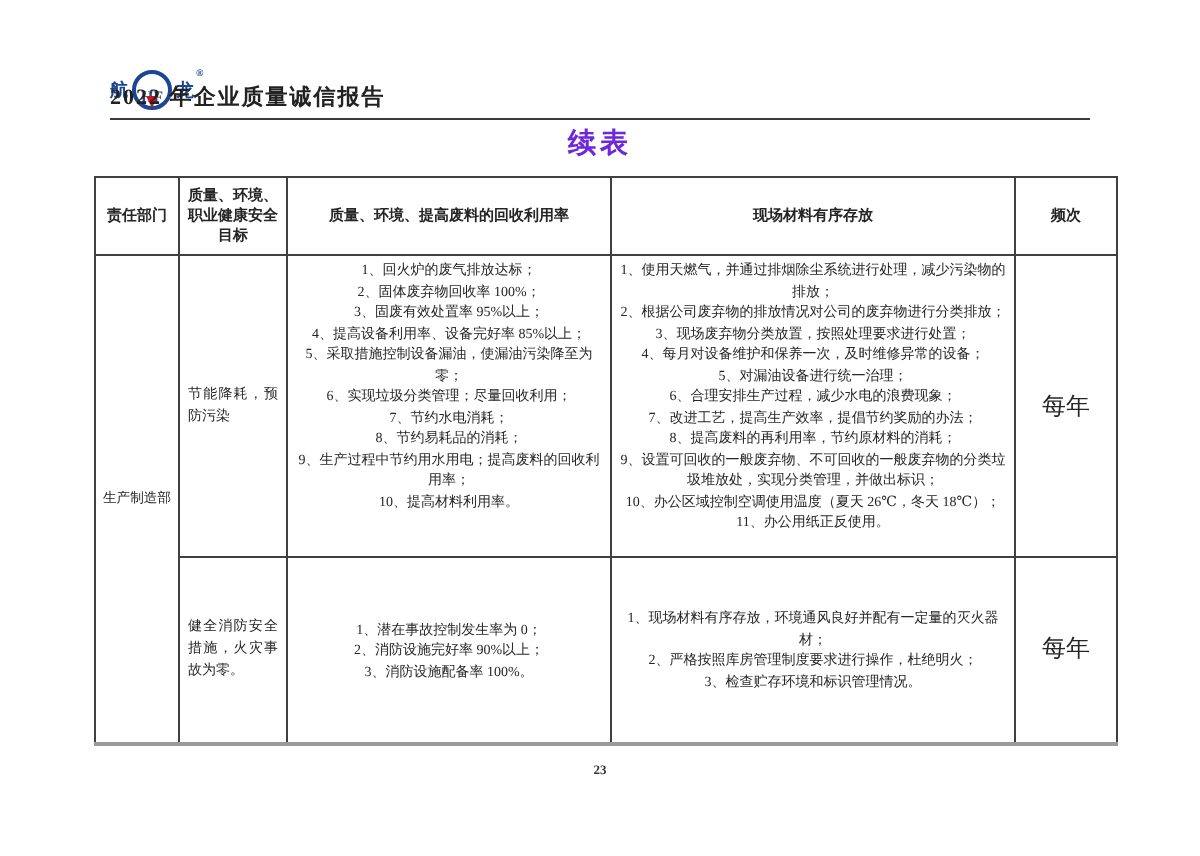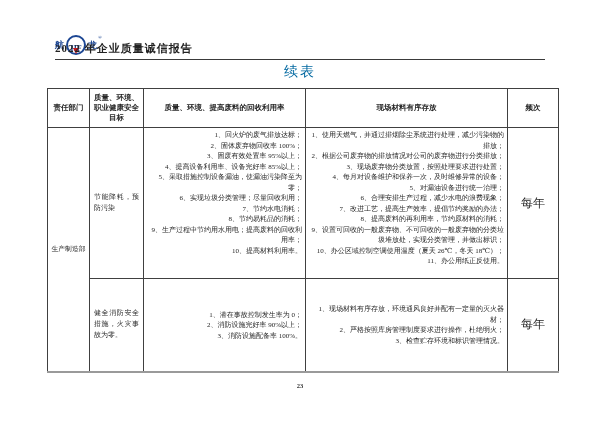--- a/index.html
+++ b/index.html
@@ -25,21 +25,21 @@
   }
   .logo-reg { font-size:5px; align-self:flex-start; margin-left:1px; }
   .header-title {
     position:absolute; bottom:2px; left:0; width:100%; text-align:left;
     font-size:11px; font-weight:bold; letter-spacing:1px; color:#222;
   }
   .header-rule { position:absolute; top:59px; left:55px; width:490px; border-top:1px solid #3a3a3a; }
   
   .page-title {
     position:absolute; top:63px; left:0; width:100%; text-align:center;
-    font-size:14px; font-weight:normal; letter-spacing:2px; color:#0369a1;
+    font-size:14px; font-weight:bold; letter-spacing:2px; color:#6d28d9;
   }
   
   table.main {
     position:absolute; top:88px; left:47px; width:511px;
     border-collapse:collapse; table-layout:fixed;
     border-bottom:2px solid #9a9a9a;
   }
   table.main th, table.main td {
     border:1px solid #404040; color:#262626;
     font-family:"Liberation Serif","DejaVu Serif",serif;
@@ -57,21 +57,21 @@
   }
   td.goal-cell {
     vertical-align:middle; font-size:7px; line-height:11px;
     padding:2px 4px; text-align:justify;
   }
   td.list-cell {
     vertical-align:top; font-size:7px; line-height:10.5px; padding:2px 3px 1px 3px;
   }
   td.list-cell-mid { vertical-align:middle; }
   td.freq-cell { text-align:center; vertical-align:middle; font-size:12px; }
-  .list-line { text-align:right; }
+  .list-line { text-align:center; }
   
   .page-number {
     position:absolute; top:382px; left:0; width:100%;
     text-align:center; font-size:6.5px; font-weight:bold; color:#333;
   }
 </style>
 </head>
 <body>
 
 <div class="page">

